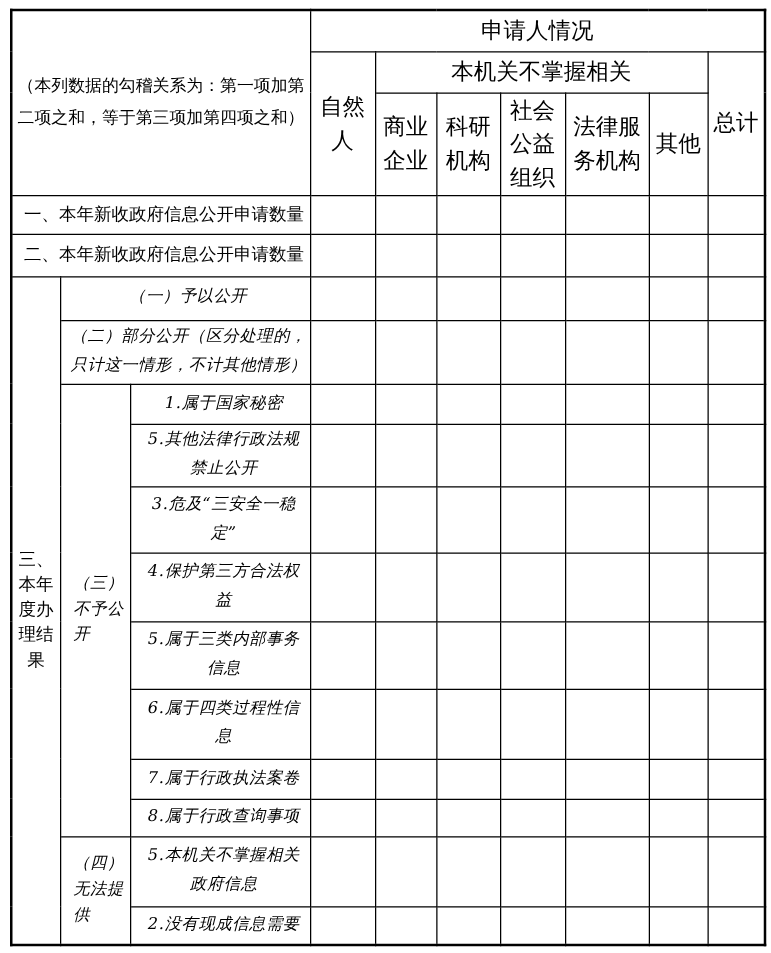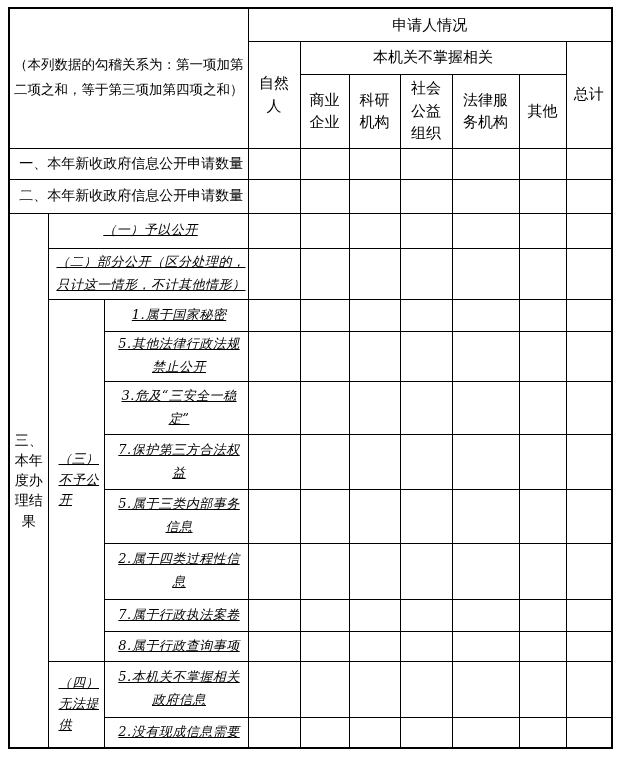--- a/index.html
+++ b/index.html
@@ -5,24 +5,24 @@
   html,body{margin:0;padding:0;background:#ffffff;}
   body{width:617px;height:762px;overflow:hidden;position:relative;
        font-family:"DejaVu Sans",sans-serif;color:#000;}
   table{position:absolute;left:8px;top:7px;width:603px;
         border-collapse:collapse;table-layout:fixed;
         border:2px solid #000;background:#fff;}
   td{border:1px solid #000;padding:0;vertical-align:middle;
      white-space:pre-line;color:#000;overflow:hidden;}
   
   .song{font-family:"DejaVu Sans",sans-serif;font-size:14px;}
-  .hd{font-family:"DejaVu Sans",sans-serif;font-size:15px;
+  .hd{font-family:"DejaVu Sans",sans-serif;font-size:18px;
       text-align:center;line-height:1.5;}
   .kai{font-family:"DejaVu Serif",serif;font-style:italic;
-       font-size:13px;letter-spacing:0.5px;line-height:1.75;text-decoration:underline;}
+       font-size:13px;letter-spacing:0.5px;line-height:1.75;}
   .l{text-align:center;padding-left:9px;padding-right:4px;}
   .note{font-size:13.5px;text-align:center;line-height:1.85;
         font-family:Liberation Serif, serif;}
   .sec{font-size:14px;text-align:center;line-height:1.45;}
   .grp{padding-left:10px;text-align:left;line-height:1.6;}
   .item{padding-left:8px;padding-right:2px;text-align:center;}
   
   .r1{height:33px}.r2{height:33px}.r3{height:74px}
   .r4{height:31px}.r5{height:34px}.r6{height:35px}.r7{height:51px}
   .r8{height:32px}.r9{height:50px}.r10{height:53px}.r11{height:55px}
@@ -148,21 +148,21 @@
 定”</td>
     <td></td>
         <td></td>
         <td></td>
         <td></td>
         <td></td>
         <td></td>
         <td></td>
   </tr>
   <tr class="r11">
-    <td class="kai item">7.保护第三方合法权
+    <td class="kai item">4.保护第三方合法权
 益</td>
     <td></td>
         <td></td>
         <td></td>
         <td></td>
         <td></td>
         <td></td>
         <td></td>
   </tr>
   <tr class="r12">
@@ -170,21 +170,21 @@
 信息</td>
     <td></td>
         <td></td>
         <td></td>
         <td></td>
         <td></td>
         <td></td>
         <td></td>
   </tr>
   <tr class="r13">
-    <td class="kai item">2.属于四类过程性信
+    <td class="kai item">6.属于四类过程性信
 息</td>
     <td></td>
         <td></td>
         <td></td>
         <td></td>
         <td></td>
         <td></td>
         <td></td>
   </tr>
   <tr class="r14">

